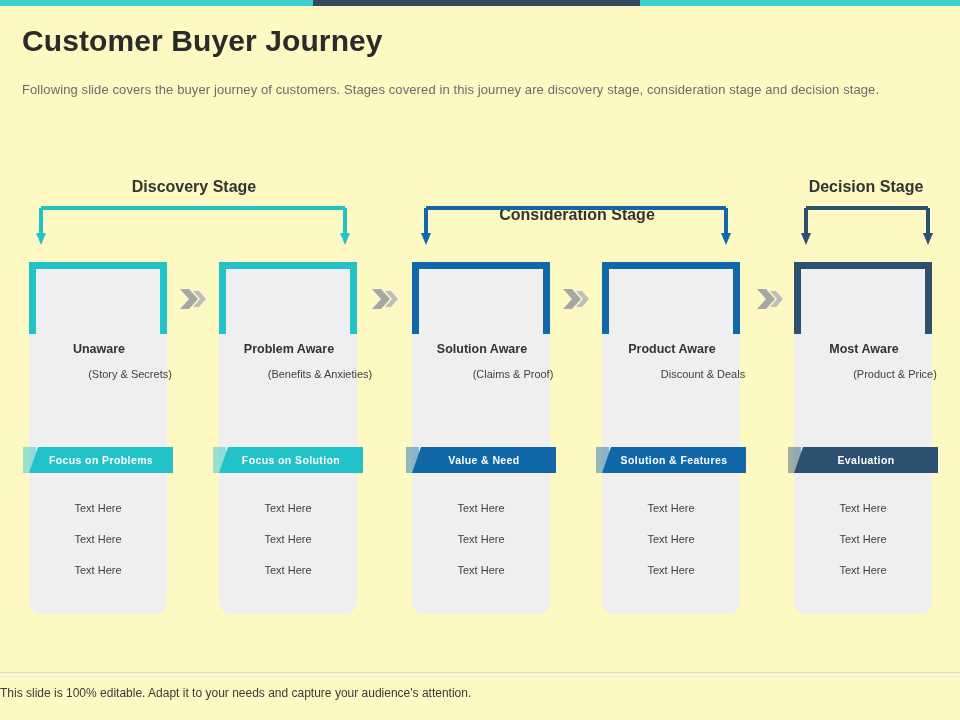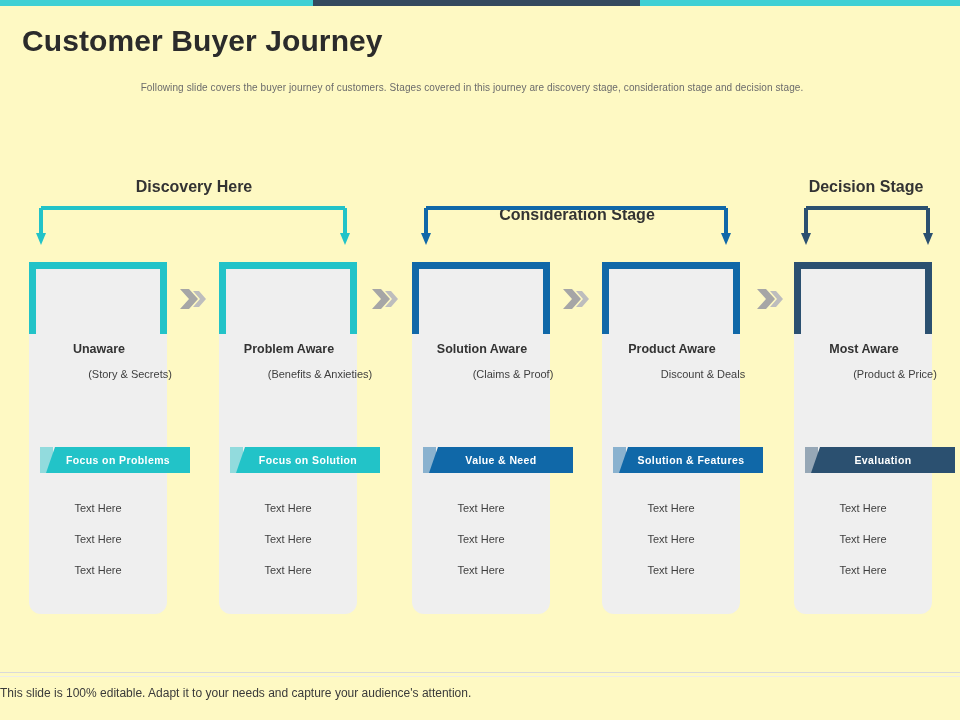--- a/index.html
+++ b/index.html
@@ -14,21 +14,21 @@
   .topbar{position:absolute;left:0;top:0;width:960px;height:6px;background:#3fd0d4;}
   .topbar-dark{position:absolute;left:313px;top:0;width:327px;height:6px;background:#34495e;}
 
   
   .page-title{
     position:absolute;left:22px;top:24px;
     font-size:30px;font-weight:700;color:#2b2b2b;letter-spacing:.1px;
   }
   .page-desc{
     position:absolute;left:22px;top:82px;width:900px;
-    font-size:10px;color:#6b6b6b;letter-spacing:.1px;text-align:center;
+    font-size:13px;color:#6b6b6b;letter-spacing:.1px;
   }
 
   
   .stage-label{
     position:absolute;text-align:center;
     font-size:16px;font-weight:700;color:#333333;
   }
   #stage-0{left:44px;top:178px;width:300px;}
   #stage-1{left:427px;top:178px;width:300px;margin-top:28px;}
   #stage-2{left:760px;top:178px;width:212px;}
@@ -59,21 +59,21 @@
     position:absolute;left:0;top:80px;width:140px;text-align:center;
     font-size:12.5px;font-weight:700;color:#333333;
   }
   .card-sub{
     position:absolute;left:0;top:106px;width:138px;text-align:center;
     font-size:11px;color:#3f3f3f;padding-left:32px;
   }
 
   
   .ribbon{
-    position:absolute;left:-6px;top:185px;width:176px;height:26px;margin-left:17px;
+    position:absolute;left:-6px;top:185px;width:176px;height:26px;
   }
   .ribbon-tail{
     position:absolute;left:0;top:0;width:13px;height:26px;
     background:var(--c);opacity:.45;
     clip-path:polygon(0 0,100% 0,100% 100%,0 100%);
   }
   .ribbon-main{
     position:absolute;left:6px;top:0;width:144px;height:26px;
     background:var(--c);
     clip-path:polygon(9px 0,100% 0,100% 100%,0 100%);
@@ -106,21 +106,21 @@
 <body>
 
 <div class="slide">
 
   <div class="topbar"></div>
   <div class="topbar-dark"></div>
 
   <div class="page-title">Customer Buyer Journey</div>
   <div class="page-desc">Following slide covers the buyer journey of customers. Stages covered in this journey are discovery stage, consideration stage and decision stage.</div>
 
-  <div class="stage-label" id="stage-0">Discovery Here</div>
+  <div class="stage-label" id="stage-0">Discovery Stage</div>
   <div class="stage-label" id="stage-1">Consideration Stage</div>
   <div class="stage-label" id="stage-2">Decision Stage</div>
 
   <svg class="brackets" viewBox="0 0 960 52">
 
     <g>
       <path d="M41,8 H345" stroke="#22c3c8" stroke-width="4" fill="none"></path>
       <path d="M41,8 V34" stroke="#22c3c8" stroke-width="4" fill="none"></path>
       <path d="M345,8 V34" stroke="#22c3c8" stroke-width="4" fill="none"></path>
       <polygon points="36,33 46,33 41,45" fill="#22c3c8"></polygon>

